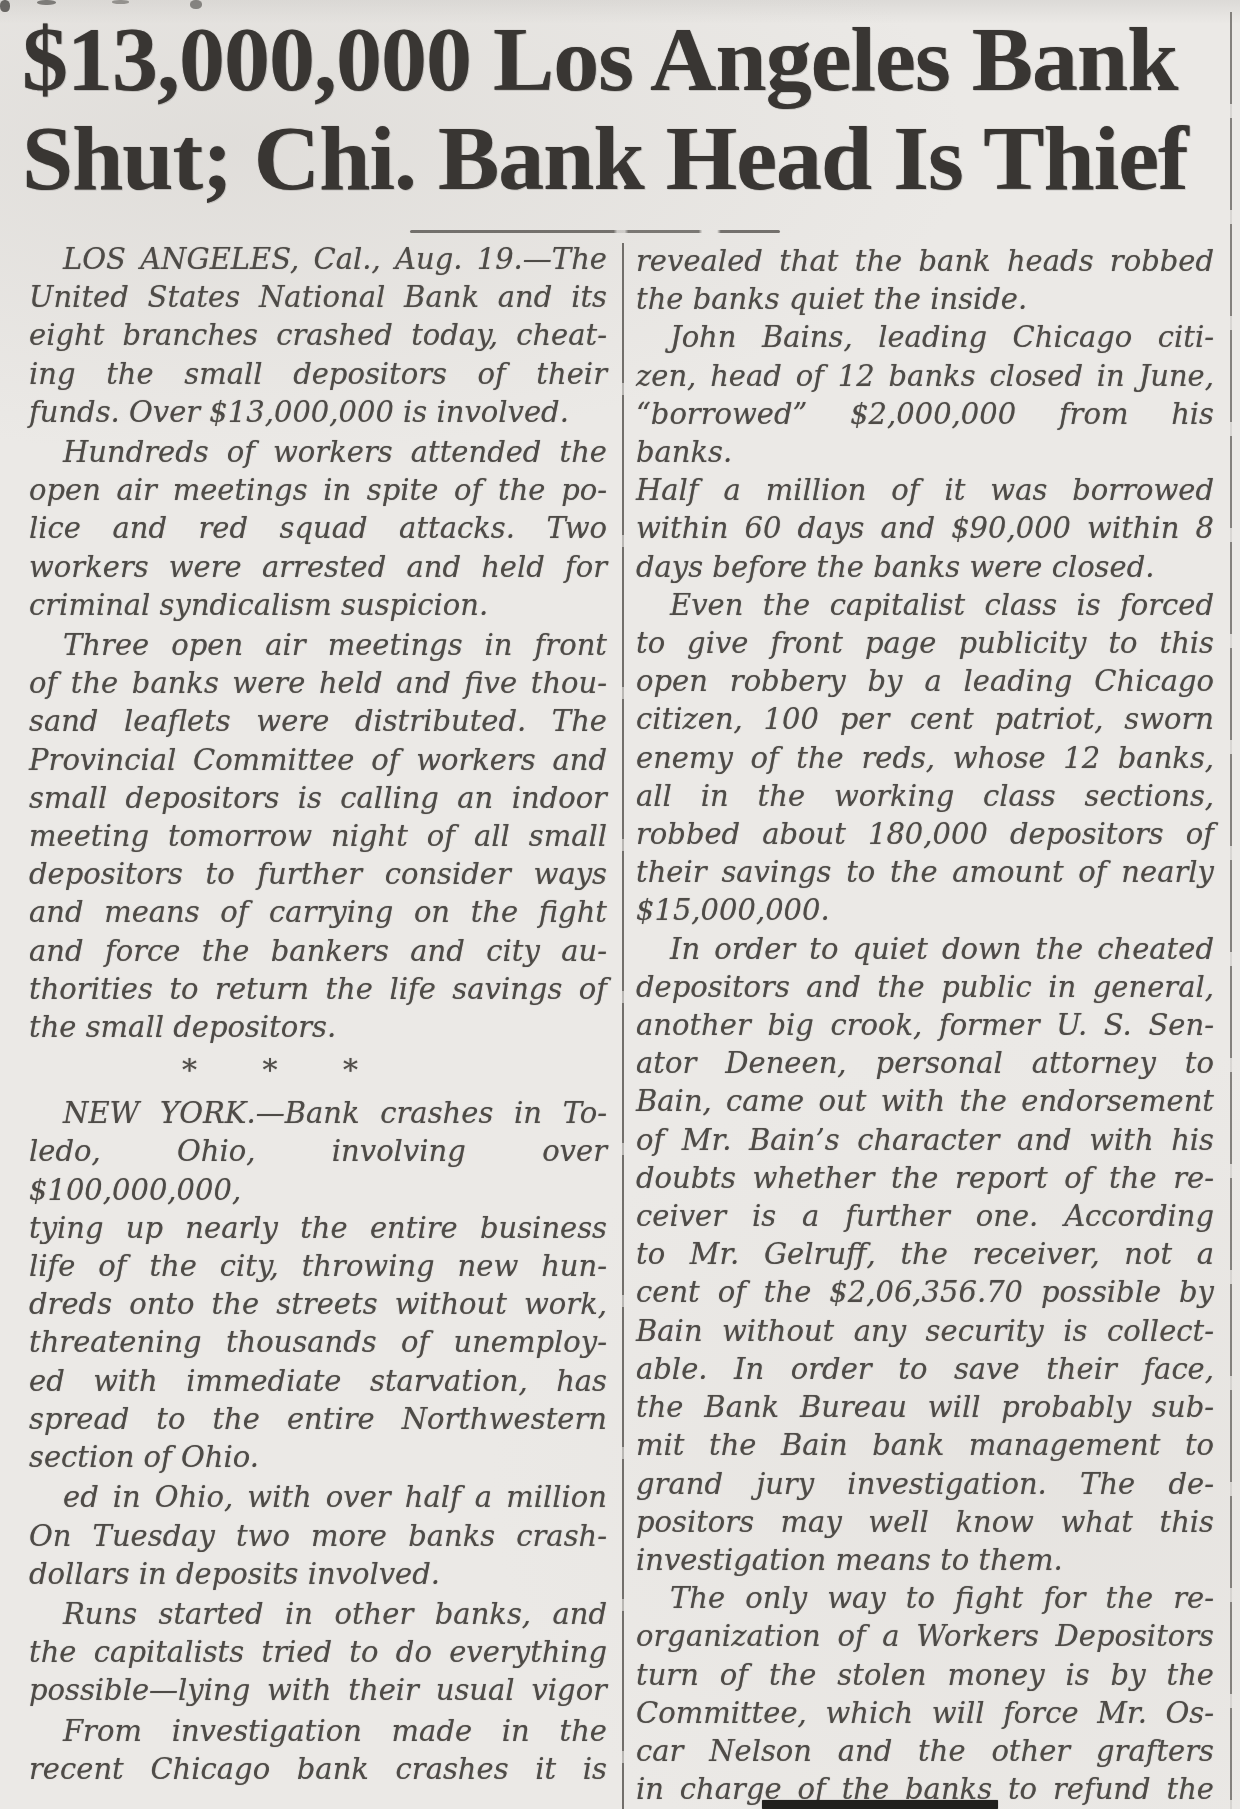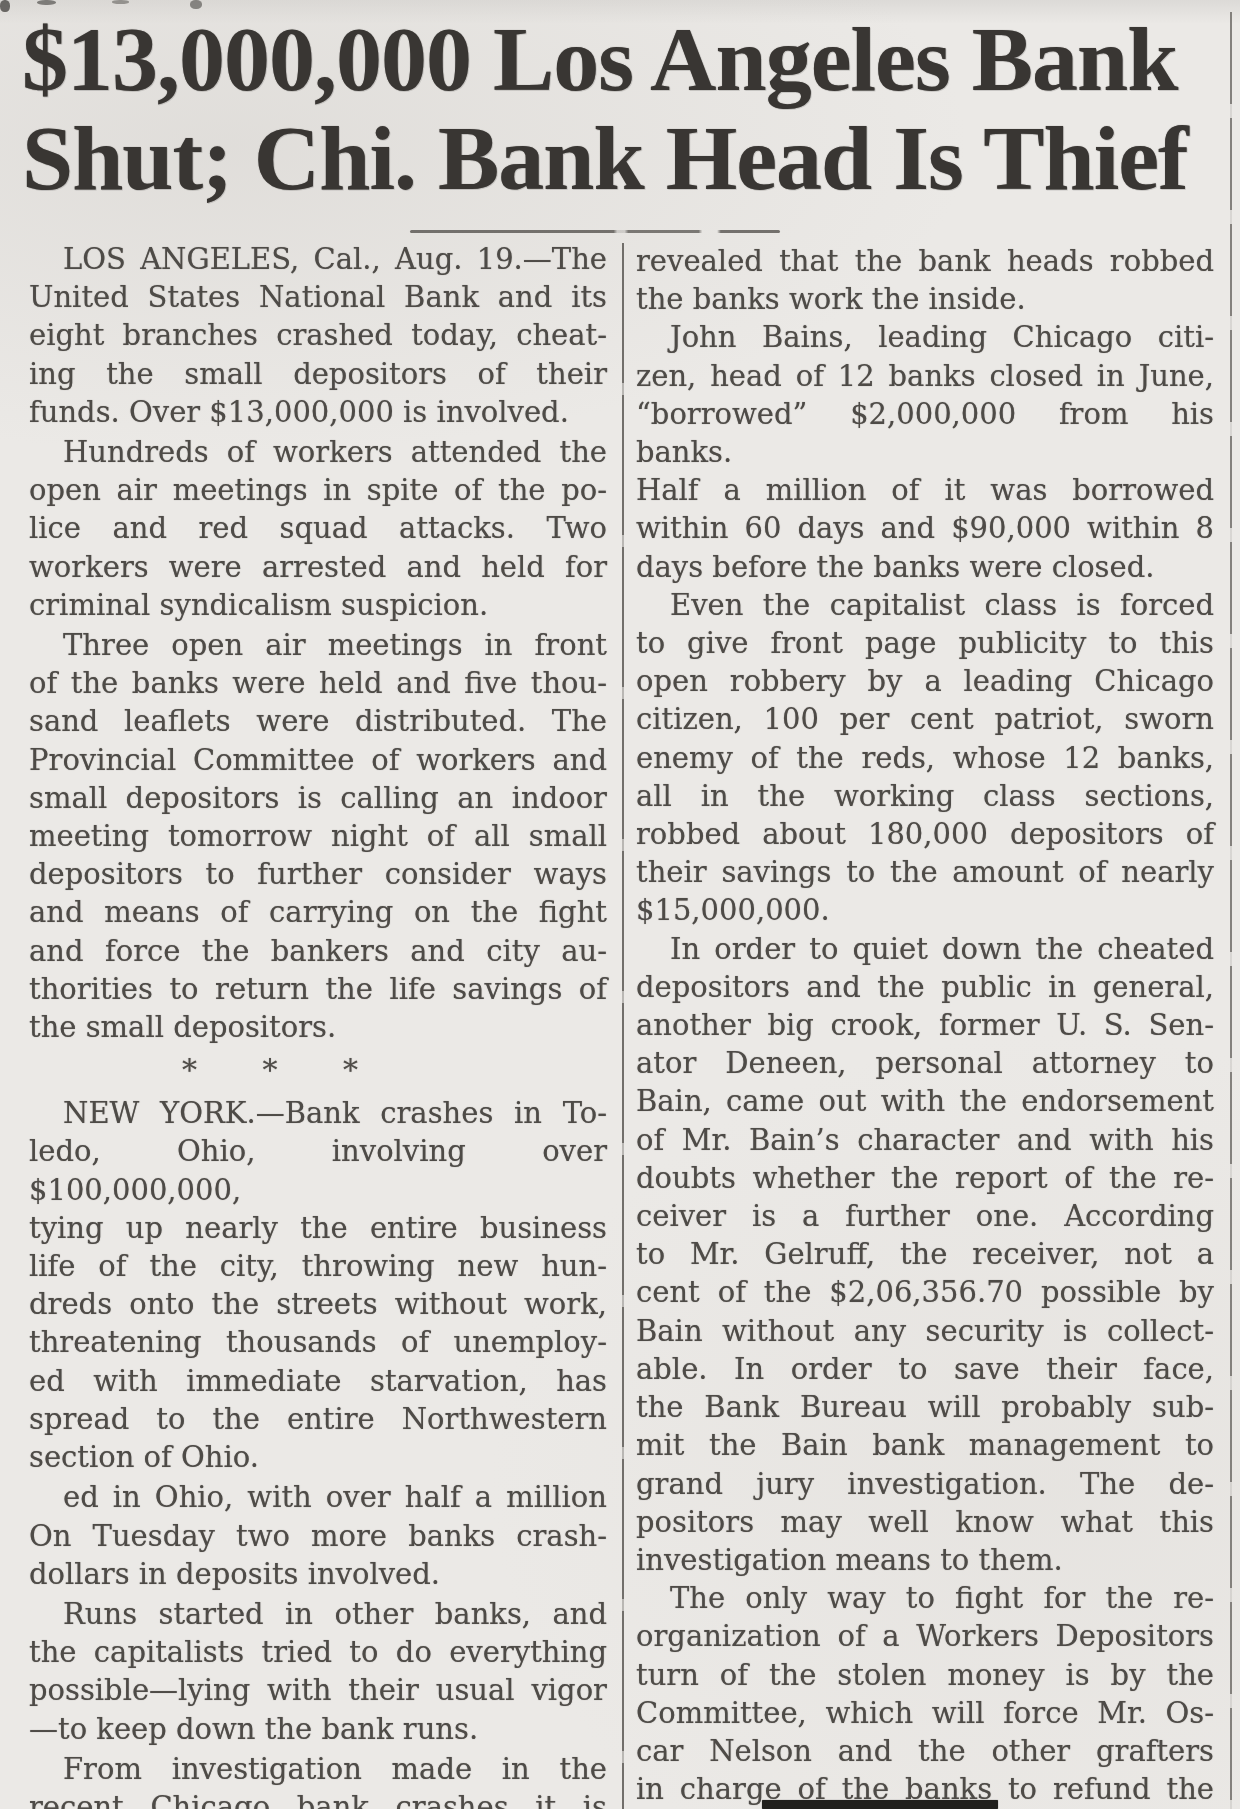--- a/index.html
+++ b/index.html
@@ -31,21 +31,21 @@
       rgba(95,92,88,.85) 84% 100%);
   }
   
   .col{
     position:absolute;width:578px;
     font-size:29px;line-height:38.2px;
     color:#4e4b47;text-shadow:0 0 1px rgba(78,75,71,.6);
   }
   .col-left{left:29px;top:240px;}
   .col-right{left:636px;top:242px;}
-  .para{margin:0;}
+  .para{margin:0;font-style:italic;}
   .col-left .para{margin-top:2px;}
   .col-left .para:first-child{margin-top:0;}
   .line{text-align:justify;text-align-last:justify;}
   .line.last{text-align-last:left;}
   .para.indent .line:first-child{text-indent:34px;}
   .stars{
     height:44px;line-height:44px;margin:2px 96px 2px 0;
     text-align:center;word-spacing:56px;font-size:30px;color:#504d49;
   }
   
@@ -129,31 +129,30 @@
       </div>
       <div class="para indent">
         <div class="line">ed in Ohio, with over half a million</div>
         <div class="line">On Tuesday two more banks crash-</div>
         <div class="line last">dollars in deposits involved.</div>
       </div>
       <div class="para indent">
         <div class="line">Runs started in other banks, and</div>
         <div class="line">the capitalists tried to do everything</div>
         <div class="line">possible—lying with their usual vigor</div>
-        <div class="line last">—to keep down the bank runs.</div>
       </div>
       <div class="para indent">
         <div class="line">From investigation made in the</div>
         <div class="line">recent Chicago bank crashes it is</div>
       </div>
     </div>
   <div class="col col-right" id="col-right">
       <div class="para">
         <div class="line">revealed that the bank heads robbed</div>
-        <div class="line last">the banks work the inside.</div>
+        <div class="line last">the banks quiet the inside.</div>
       </div>
       <div class="para indent">
         <div class="line">John Bains, leading Chicago citi-</div>
         <div class="line">zen, head of 12 banks closed in June,</div>
         <div class="line">“borrowed” $2,000,000 from his banks.</div>
         <div class="line">Half a million of it was borrowed</div>
         <div class="line">within 60 days and $90,000 within 8</div>
         <div class="line last">days before the banks were closed.</div>
       </div>
       <div class="para indent">

